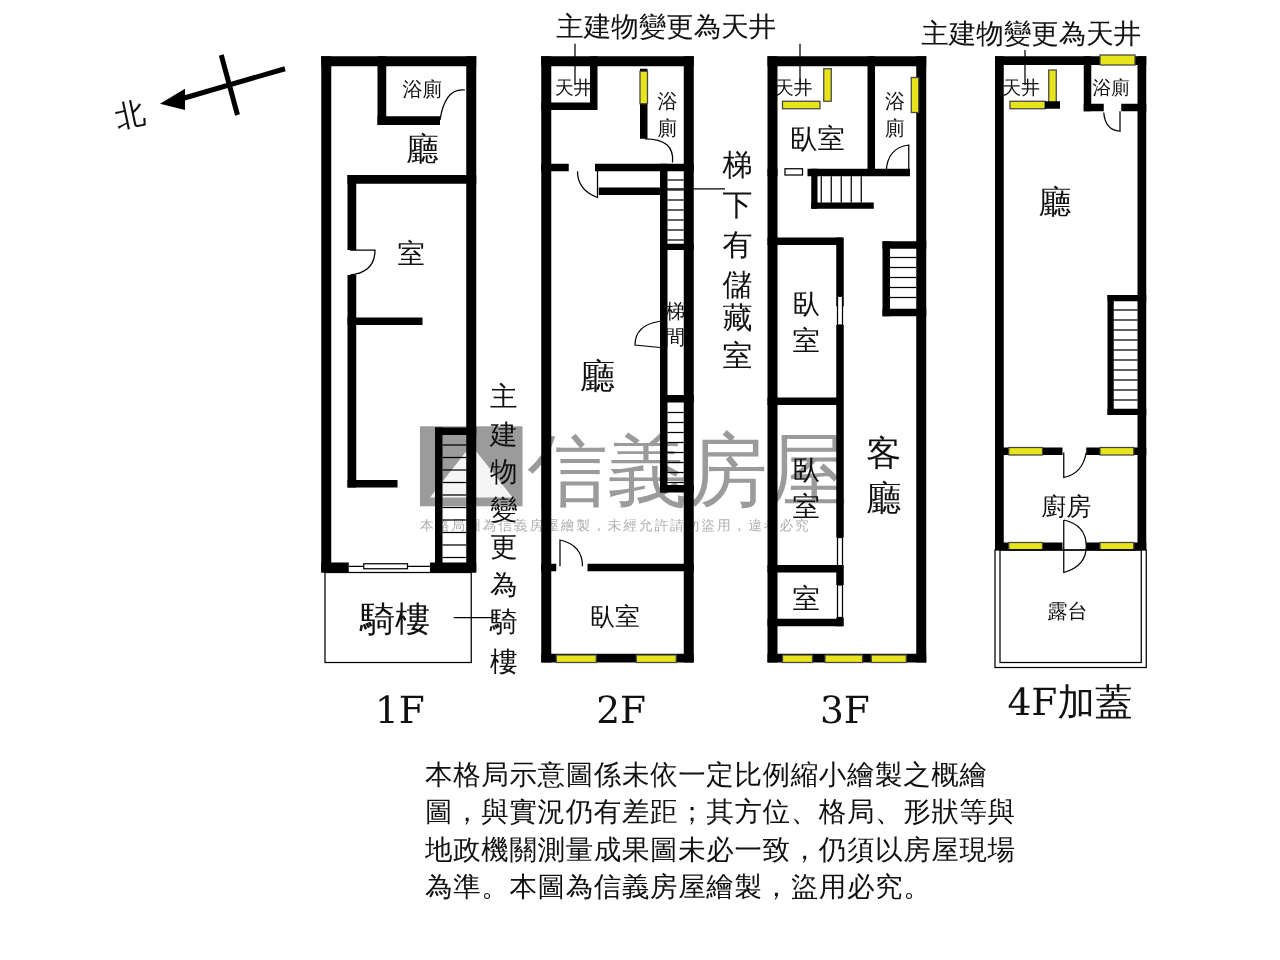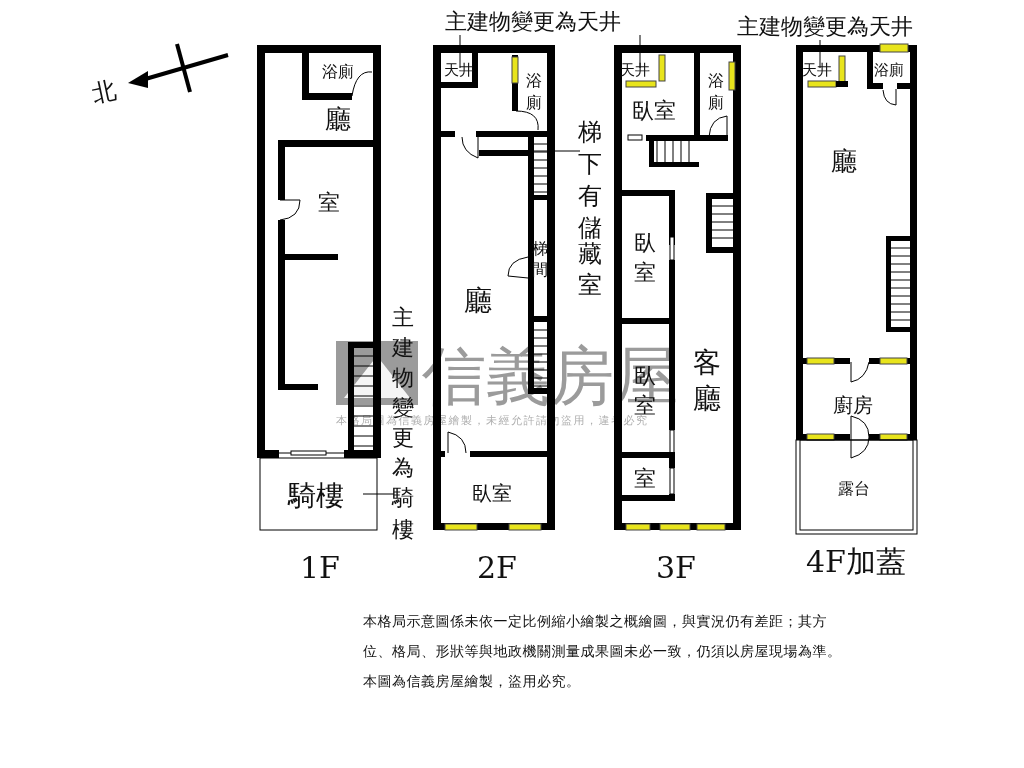--- a/index.html
+++ b/index.html
@@ -8,21 +8,21 @@
   #plan { position:absolute; left:0; top:0; }
   .wall { fill:#000; }
   .win { fill:#e8e41c; stroke:#444; stroke-width:1; }
   .thin { fill:none; stroke:#000; stroke-width:1; }
   .door { fill:none; stroke:#000; stroke-width:1; }
   .lbl { font-family:"DejaVu Serif","Liberation Serif",serif; fill:#111; }
   .wm-text { font-family:"DejaVu Sans","Liberation Sans",sans-serif; fill:#8a8a8a; opacity:0.85; }
   .wm-small { font-family:"DejaVu Sans","Liberation Sans",sans-serif; fill:#9a9a9a; opacity:0.8; }
   #disclaimer { position:absolute; left:340px; top:606px; width:490px;
                 font-family:"DejaVu Serif","Liberation Serif",serif;
-                font-size:14px; line-height:30px; letter-spacing:0.5px; color:#111;margin-left:23px; }
+                font-size:22px; line-height:30px; letter-spacing:0.5px; color:#111; }
 </style>
 </head>
 <body>
 
 <svg id="plan" width="1024" height="768" viewBox="0 0 1024 768" xmlns="http://www.w3.org/2000/svg">
 
   <g>
     <g>
       <rect x="336" y="341" width="82" height="64" fill="#8a8a8a" opacity="0.85"></rect>
       <path d="M344 398 L377 356 L410 398 Z" fill="#ffffff" opacity="0.9"></path>

